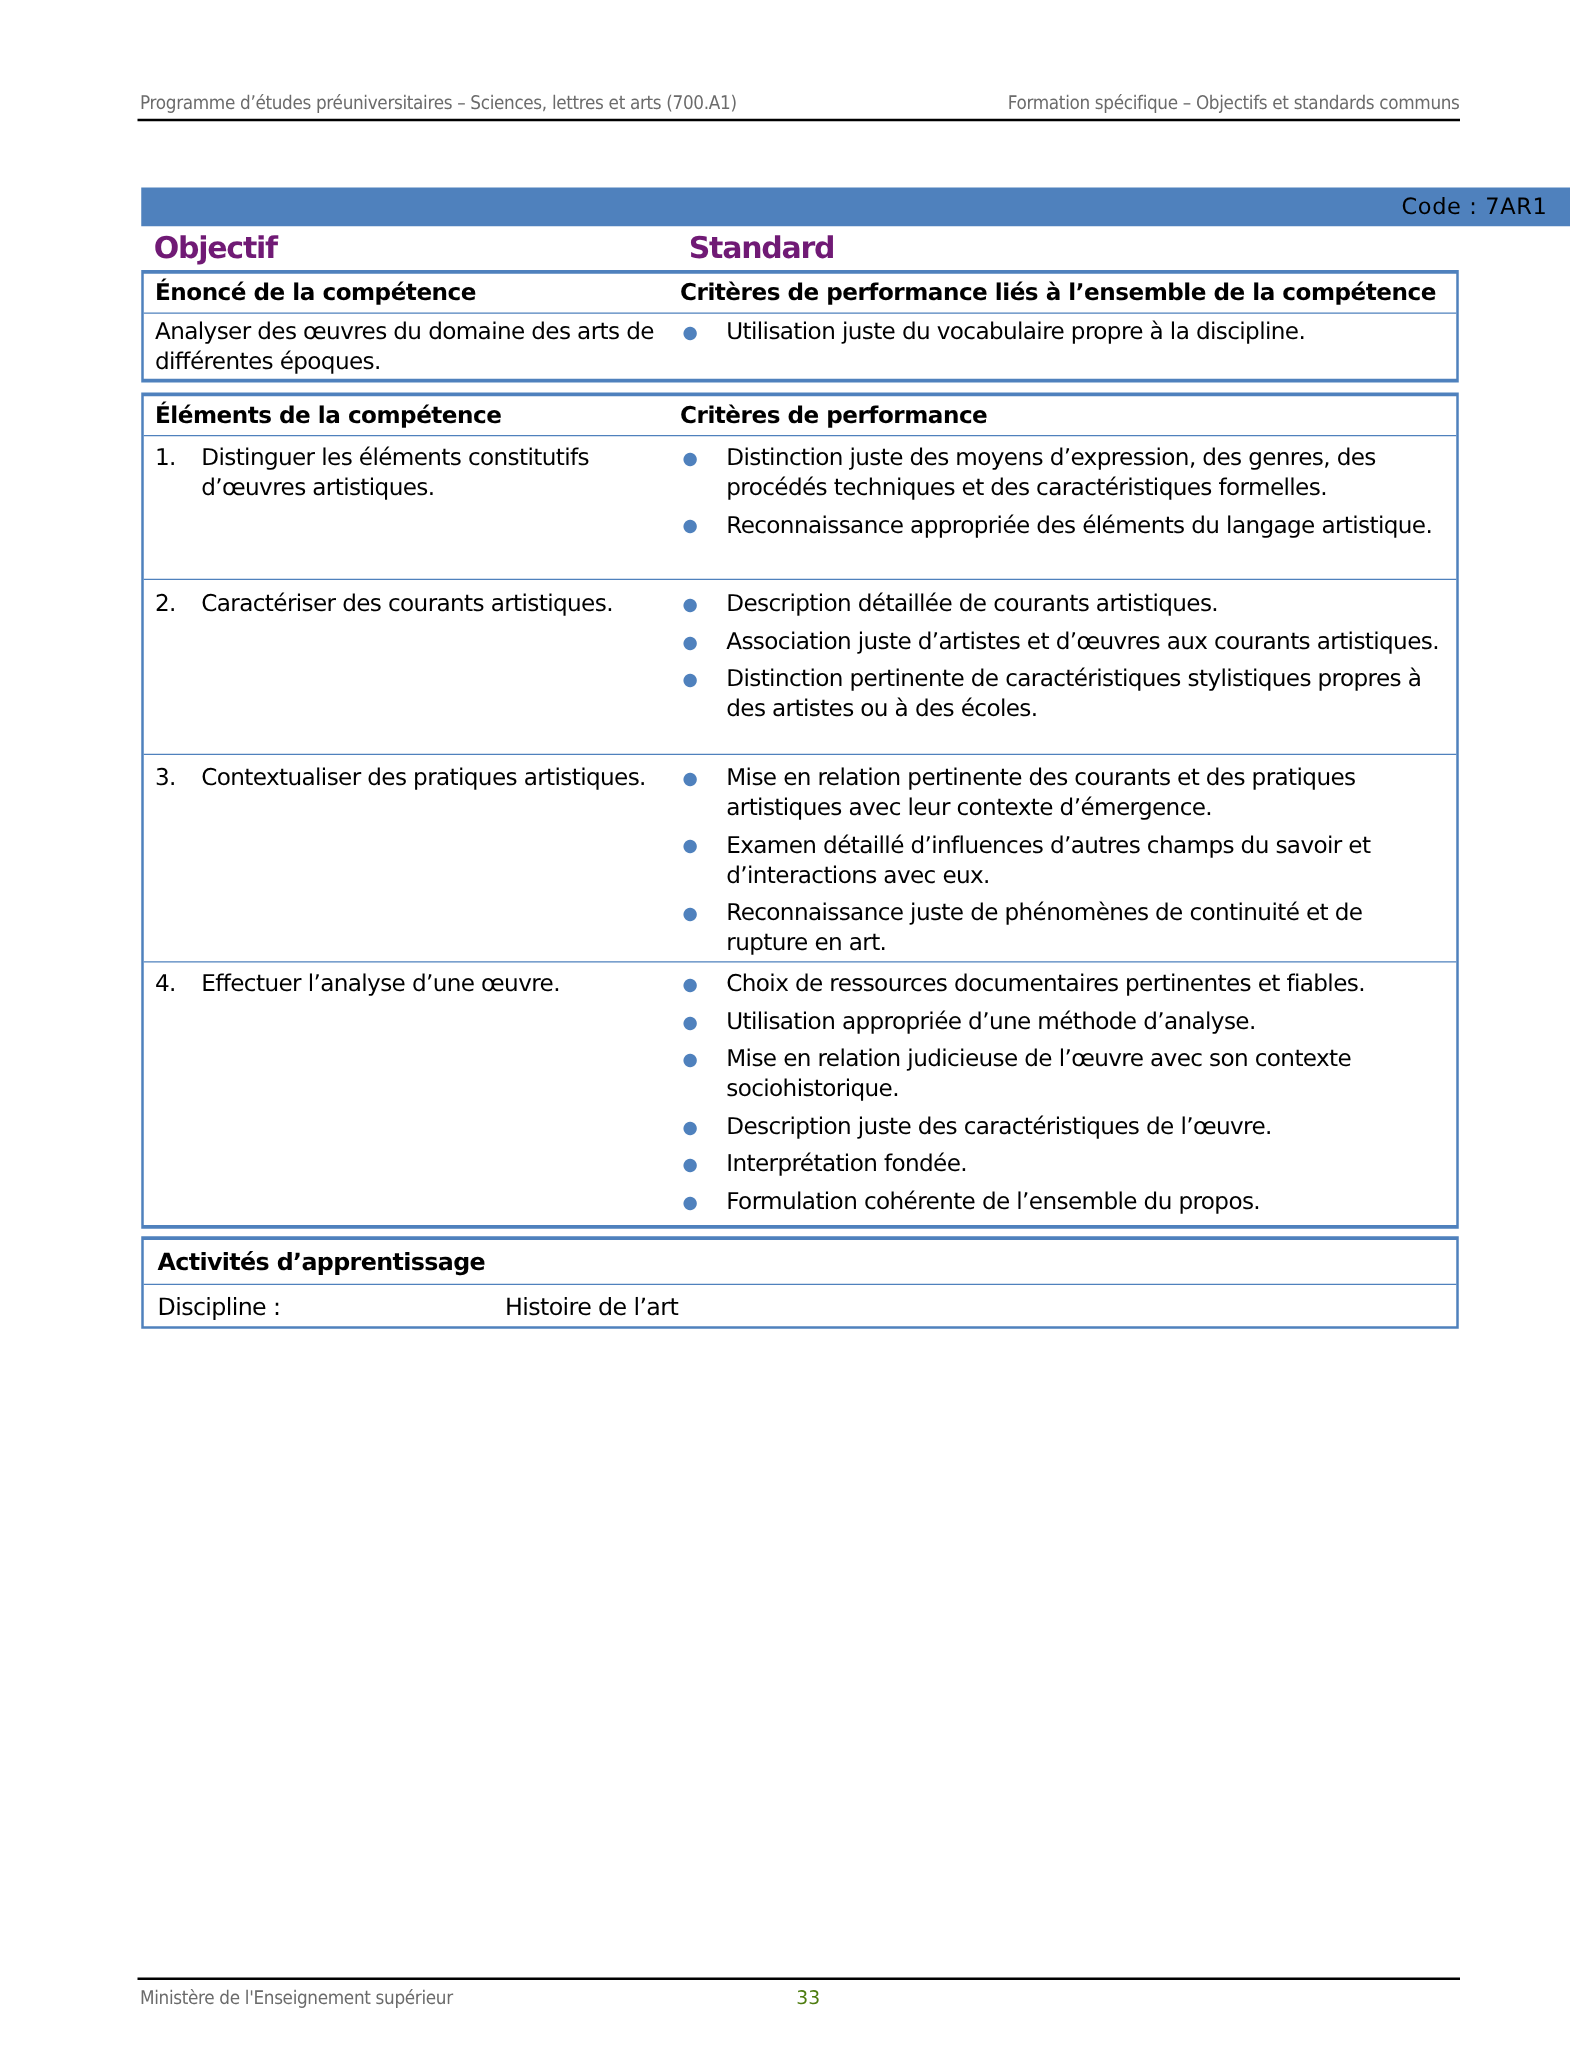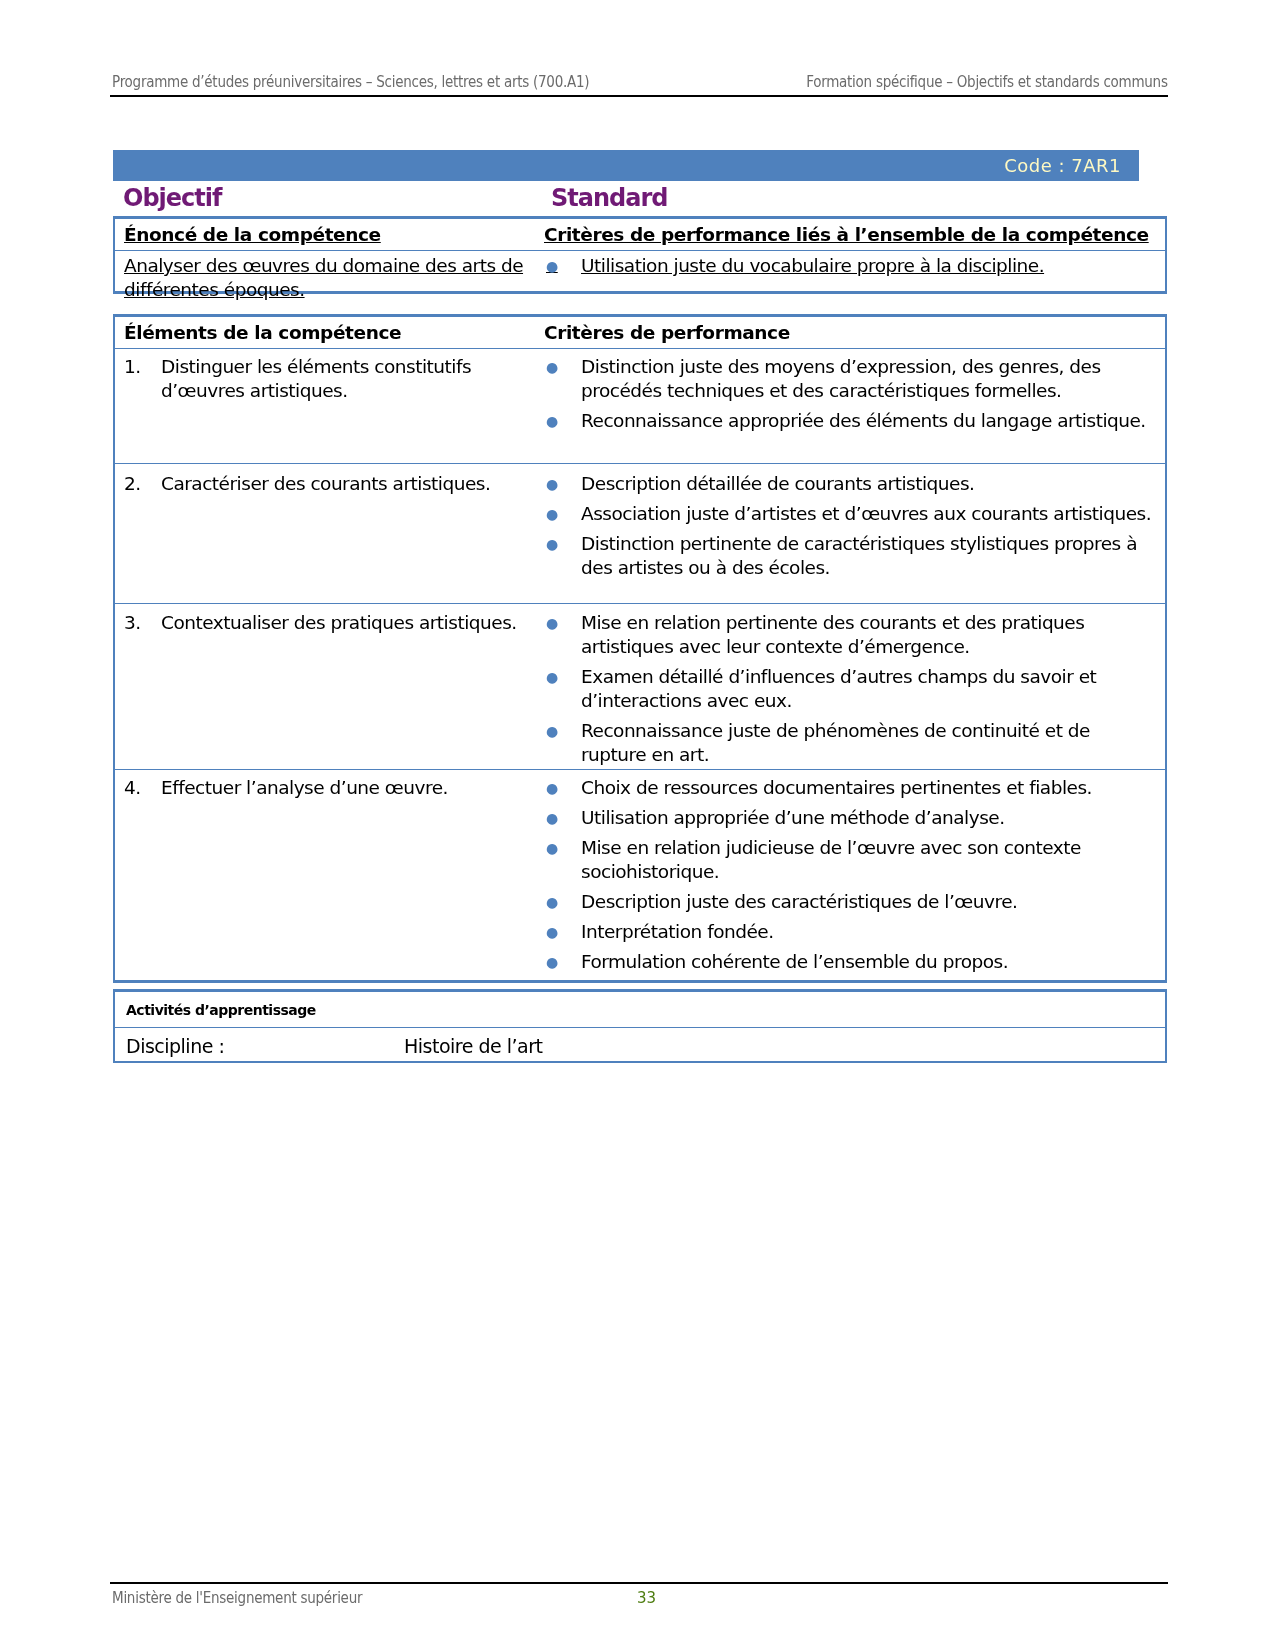--- a/index.html
+++ b/index.html
@@ -4,22 +4,22 @@
 <style>
   html, body { margin: 0; padding: 0; background: #ffffff; }
   body { width: 1275px; height: 1650px; position: relative; overflow: hidden;
          font-family: "DejaVu Sans", sans-serif; color: #000; }
   .hdr-left, .hdr-right { position: absolute; top: 73px; font-size: 15px; color: #6b6b6b;
          font-family: "DejaVu Sans", sans-serif; letter-spacing: -0.3px; transform: scaleX(0.9); }
   .hdr-left { left: 112px; transform-origin: left center; }
   .hdr-right { right: 107px; transform-origin: right center; }
   .hdr-line { position: absolute; left: 110px; width: 1058px; top: 95px; height: 2px; background: #000; }
 
-  .codebar { position: absolute; left: 113px; width: 1026px; top: 150px; height: 31px;
-             background: #4f81bd; color: #fef9c3; }
+  .codebar { position: absolute; left: 113px; width: 1143px; top: 150px; height: 31px;
+             background: #4f81bd; color: #000000; }
   .codebar span { position: absolute; right: 18px; top: 5px; font-size: 18px; letter-spacing: 0.5px; }
 
   .heading { position: absolute; top: 184px; font-size: 24px; font-weight: bold; color: #701a75;
              font-family: "DejaVu Sans", sans-serif; letter-spacing: -1px; }
   .h-obj { left: 123px; }
   .h-std { left: 551px; }
 
   .tbl { position: absolute; left: 113px; width: 1054px; box-sizing: border-box;
          border: 2px solid #4f81bd; border-bottom-width: 3px; border-top-width: 3px; }
   .row { position: relative; box-sizing: border-box; border-bottom: 1px solid #4f81bd; display: flex; }
@@ -28,36 +28,36 @@
   .cr { flex: 1; box-sizing: border-box; padding-left: 8px; padding-right: 10px; }
   .th { font-weight: bold; font-size: 18.5px; letter-spacing: -0.4px; }
   .txt { font-size: 18.5px; letter-spacing: -0.5px; line-height: 24px; }
   .bul { display: flex; align-items: flex-start; margin-bottom: 6px; }
   .bul .dot { width: 35px; flex: none; color: #4f81bd; font-size: 14px; line-height: 24px; padding-left: 2px; }
   .bul .bt { flex: 1; }
   .num { display: flex; }
   .num .n { width: 37px; flex: none; }
   .num .nt { flex: 1; }
 
-  #t1 { top: 216px; height: 78px; text-decoration: underline; }
+  #t1 { top: 216px; height: 90px; }
   #t1 .r-head { height: 32px; align-items: center; }
   #t1 .r-body { height: 56px; padding-top: 3px; }
 
   #t2 { top: 314px; height: 669px; }
   #t2 .r-head { height: 32px; align-items: center; }
   #t2 .r1 { height: 117px; padding-top: 6px; }
   #t2 .r2 { height: 142px; padding-top: 8px; }
   #t2 .r3 { height: 166px; padding-top: 7px; }
   #t2 .r4 { flex: 1; padding-top: 6px; }
   #t2 .rows { display: flex; flex-direction: column; height: 100%; }
 
   #t3 { top: 989px; height: 74px; border-bottom-width: 2px; }
   #t3 .r-head { height: 36px; align-items: center; }
   #t3 .r-body { height: 35px; align-items: center; }
-  #t3 .act-h { font-weight: bold; font-size: 14px; letter-spacing: -0.5px; padding-left: 11px; }
+  #t3 .act-h { font-weight: bold; font-size: 19px; letter-spacing: -0.5px; padding-left: 11px; }
   #t3 .disc-l { width: 278px; padding-left: 11px; font-size: 19px; letter-spacing: -0.5px; }
   #t3 .disc-v { font-size: 19px; letter-spacing: -0.5px; }
 
   .ftr-line { position: absolute; left: 110px; width: 1058px; top: 1582px; height: 2px; background: #000; }
   .ftr-left { position: absolute; left: 112px; top: 1589px; font-size: 15px; color: #6b6b6b;
               letter-spacing: -0.3px; transform: scaleX(0.9); transform-origin: left center; }
   .ftr-page { position: absolute; left: 637px; top: 1589px; font-size: 15px; color: #4d7c0f; }
 </style>
 </head>
 <body>

